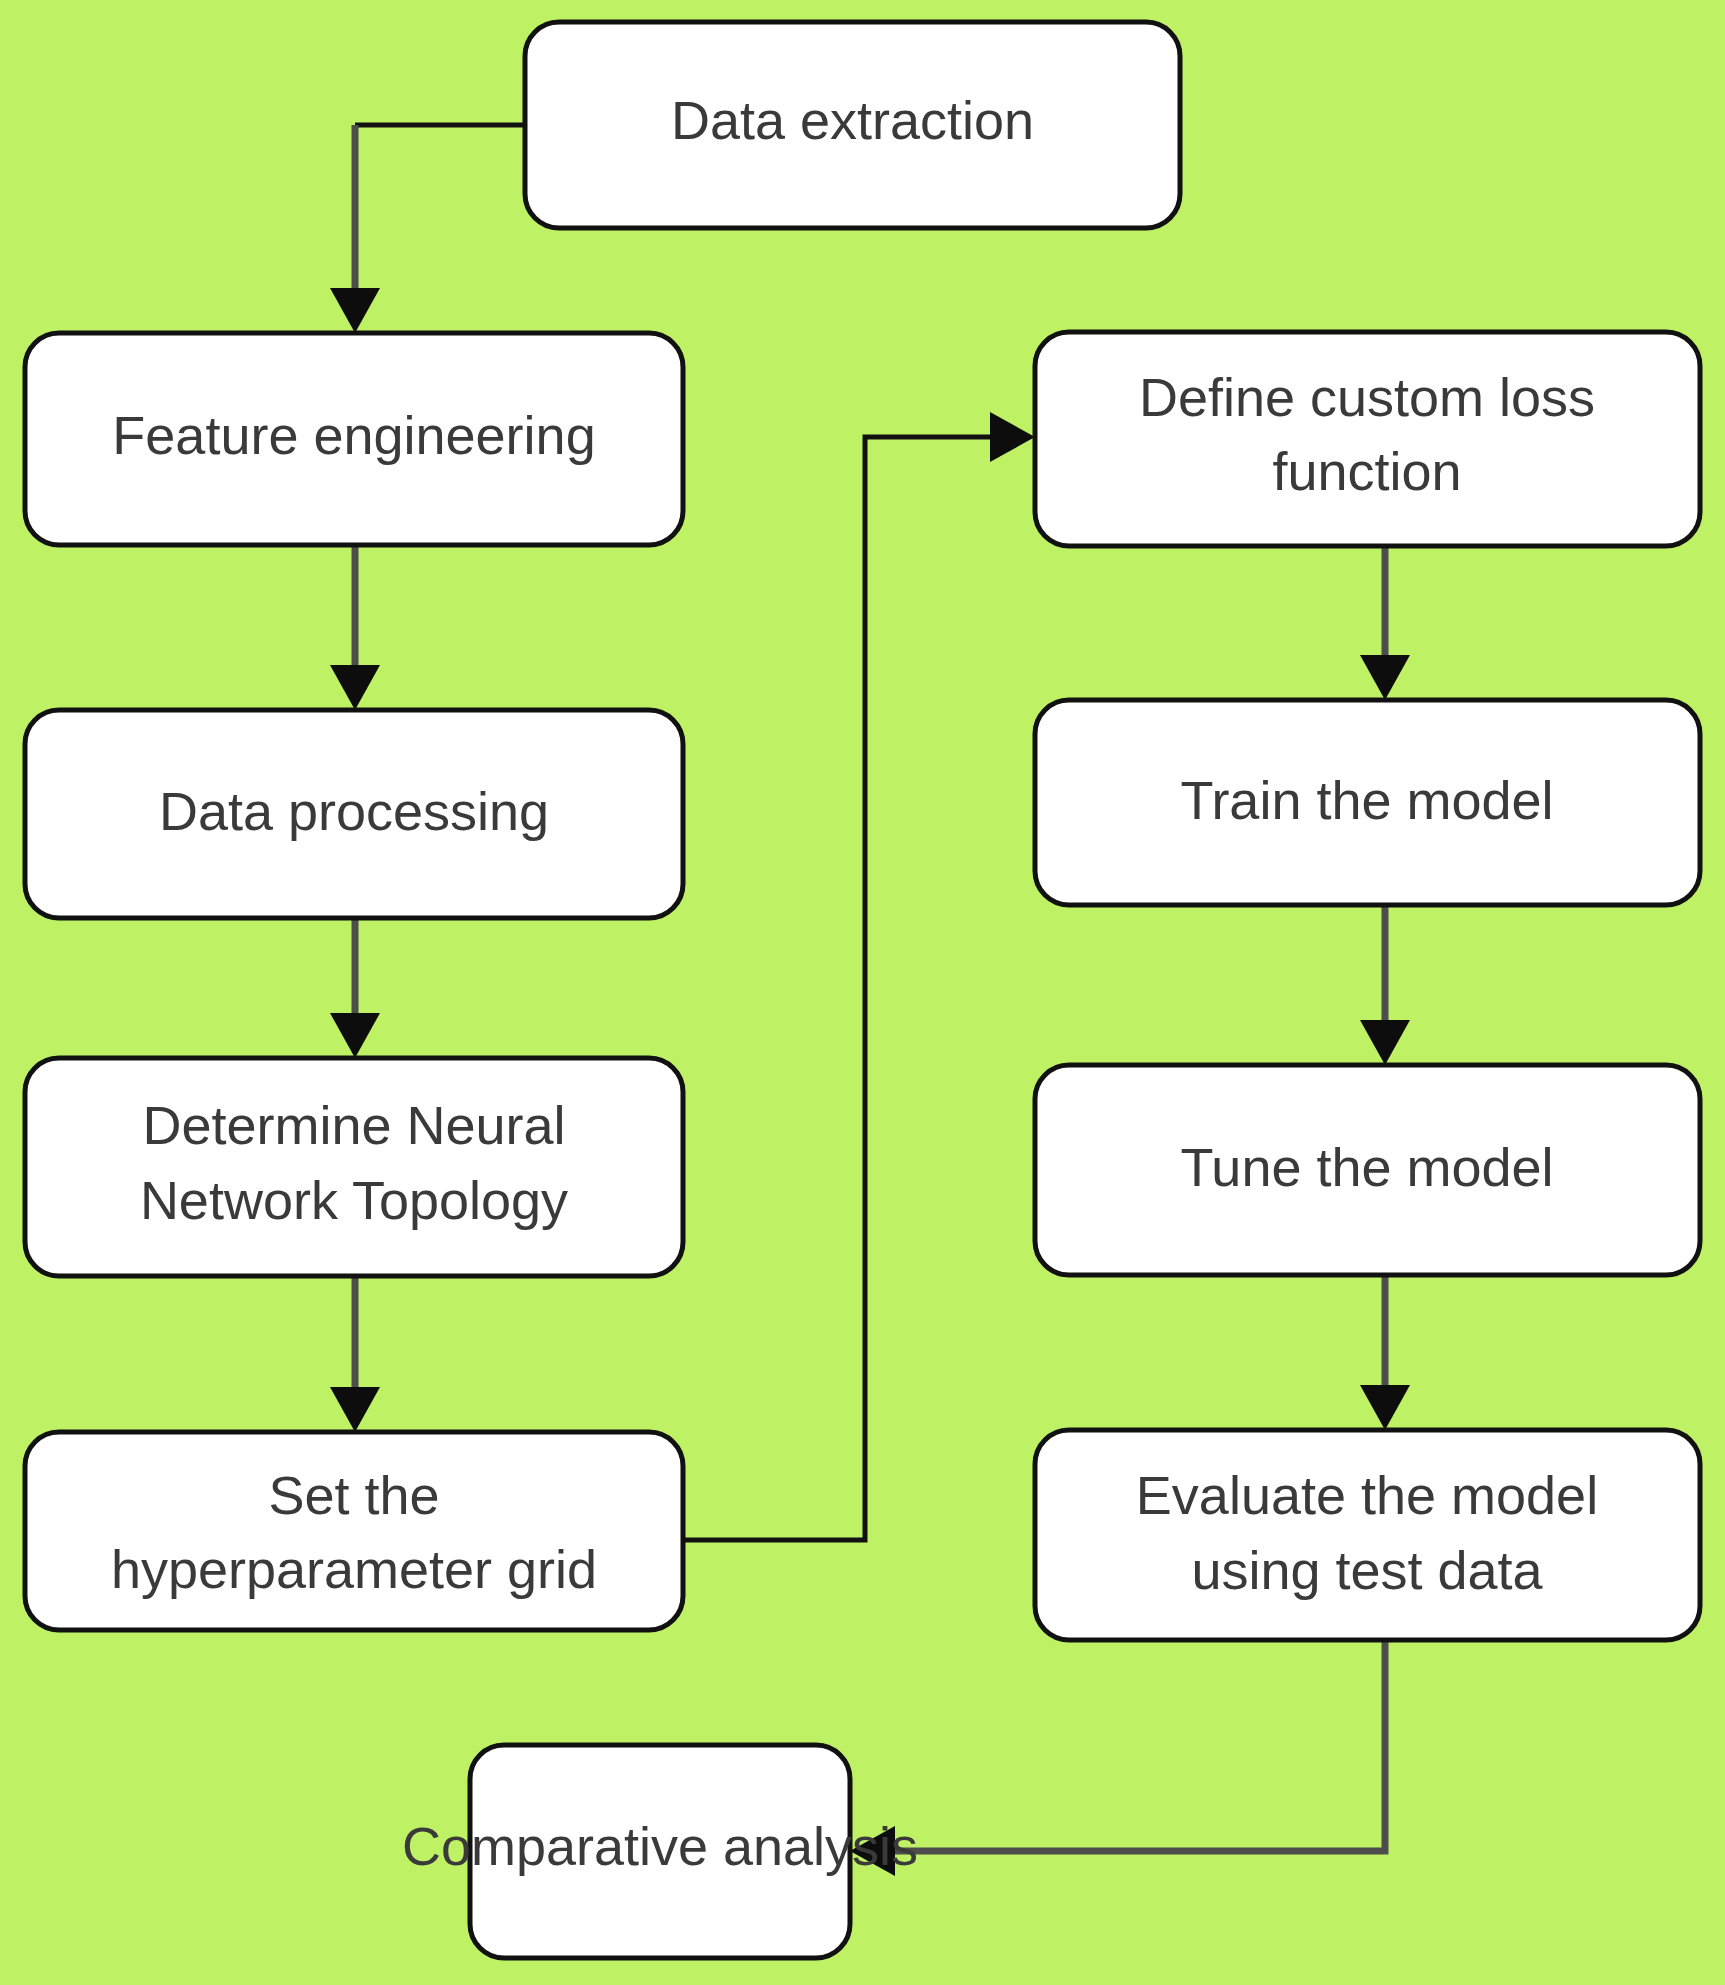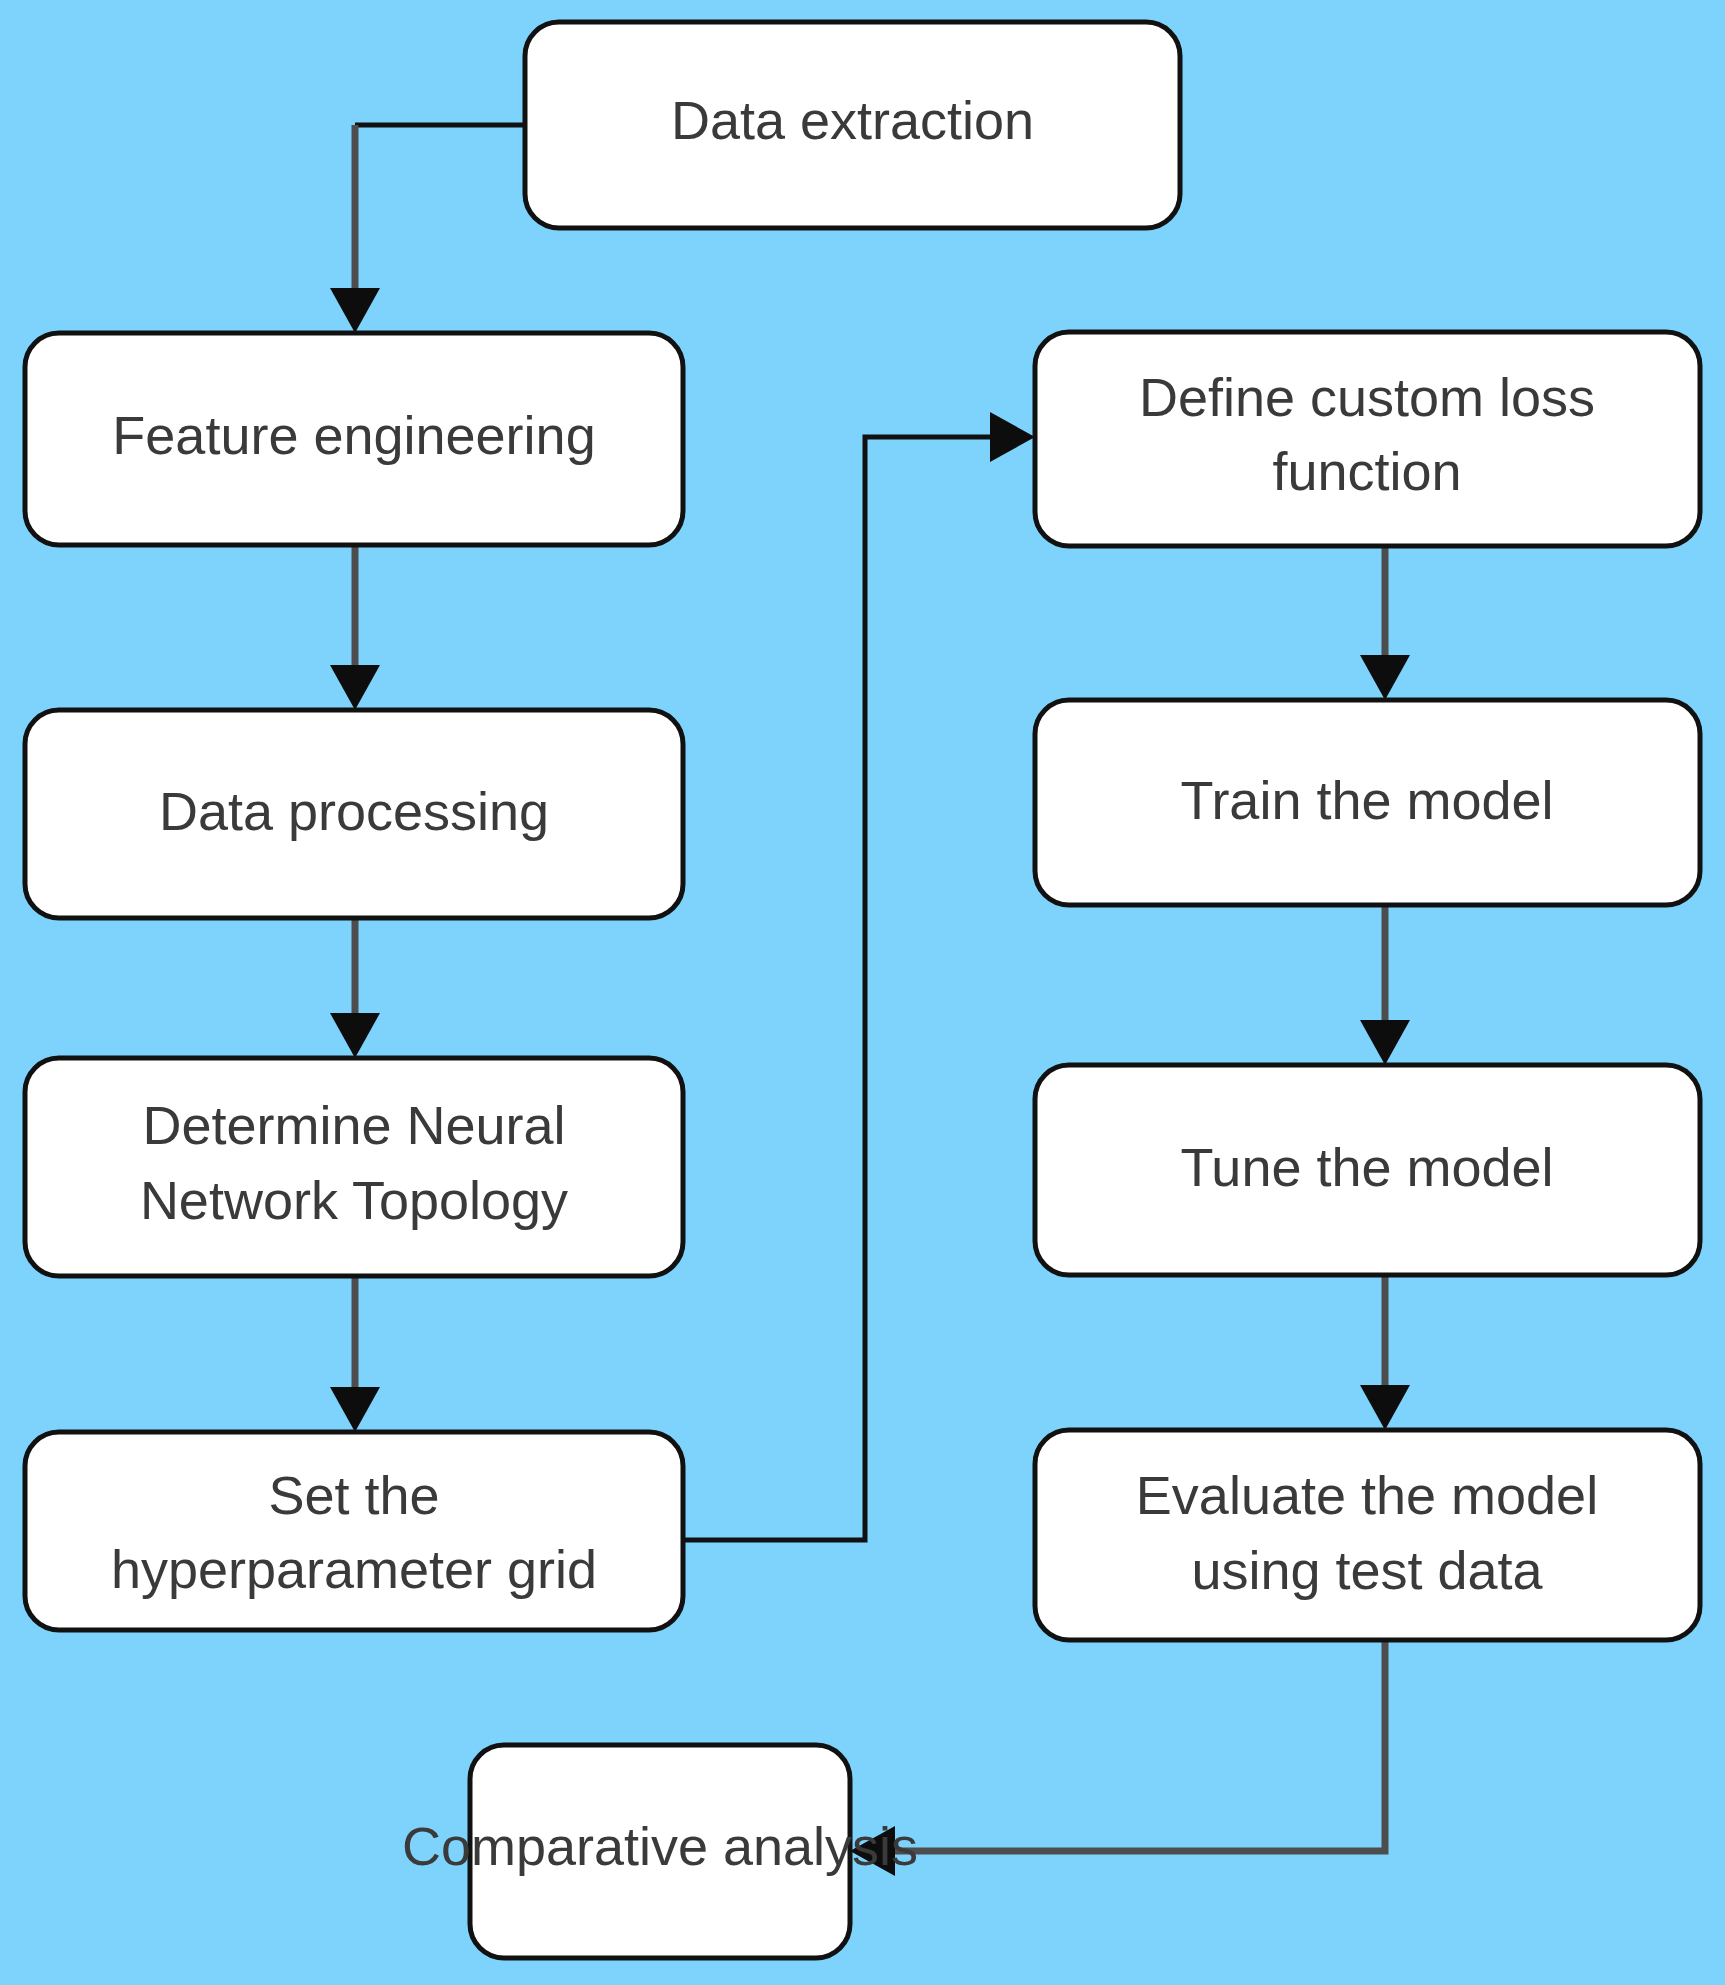--- a/index.html
+++ b/index.html
@@ -4,21 +4,21 @@
 <style>
   html, body {
     margin: 0;
     padding: 0;
     background: #ffffff;
   }
   #canvas-wrap {
     position: relative;
     width: 1725px;
     height: 1985px;
-    background: #7dd3fc;
+    background: #bef264;
     overflow: hidden;
   }
   svg#flow {
     position: absolute;
     top: 0; left: 0;
     width: 1725px;
     height: 1985px;
     display: block;
   }
   .node-rect {

